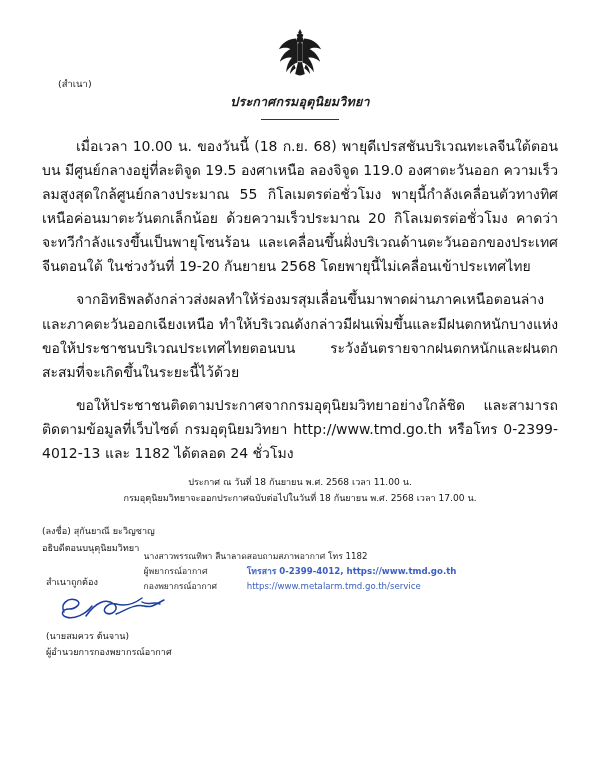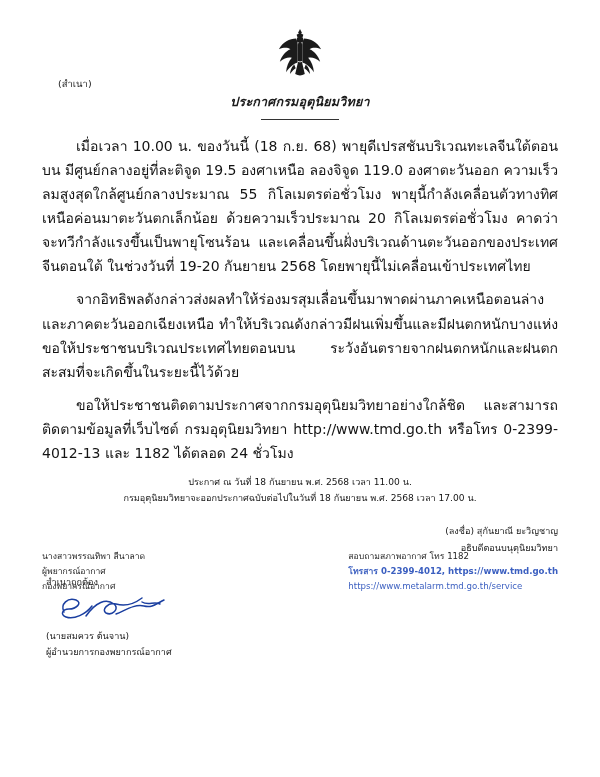--- a/index.html
+++ b/index.html
@@ -94,21 +94,21 @@
     margin-top: 6px;
     font-size: 9.1px;
     line-height: 1.8;
     text-align: center;
     color: #141414;
   }
 
   
   .sign-block {
     margin-top: 16px;
-    text-align: right;
+    text-align: left;
     font-size: 9.1px;
     line-height: 1.85;
     color: #141414;
   }
 
   
   .certify {
     margin-top: 18px;
     font-size: 9.1px;
     line-height: 1.8;
@@ -121,21 +121,21 @@
     margin: 1px 0 1px 10px;
   }
 
   
   .footer {
     position: absolute;
     left: 42px;
     right: 42px;
     bottom: 26px;
     display: flex;
-    justify-content: space-between;
+    justify-content: center;
     align-items: flex-start;
     font-size: 8.6px;
     line-height: 1.75;
     color: #1c1c1c;
   }
   .footer-left { text-align: left; }
   .footer-right { text-align: left; }
   .footer-right .link { color: #3b5fc0; font-weight: bold; }
   .footer-right .link2 { color: #3b5fc0; }
 </style>

